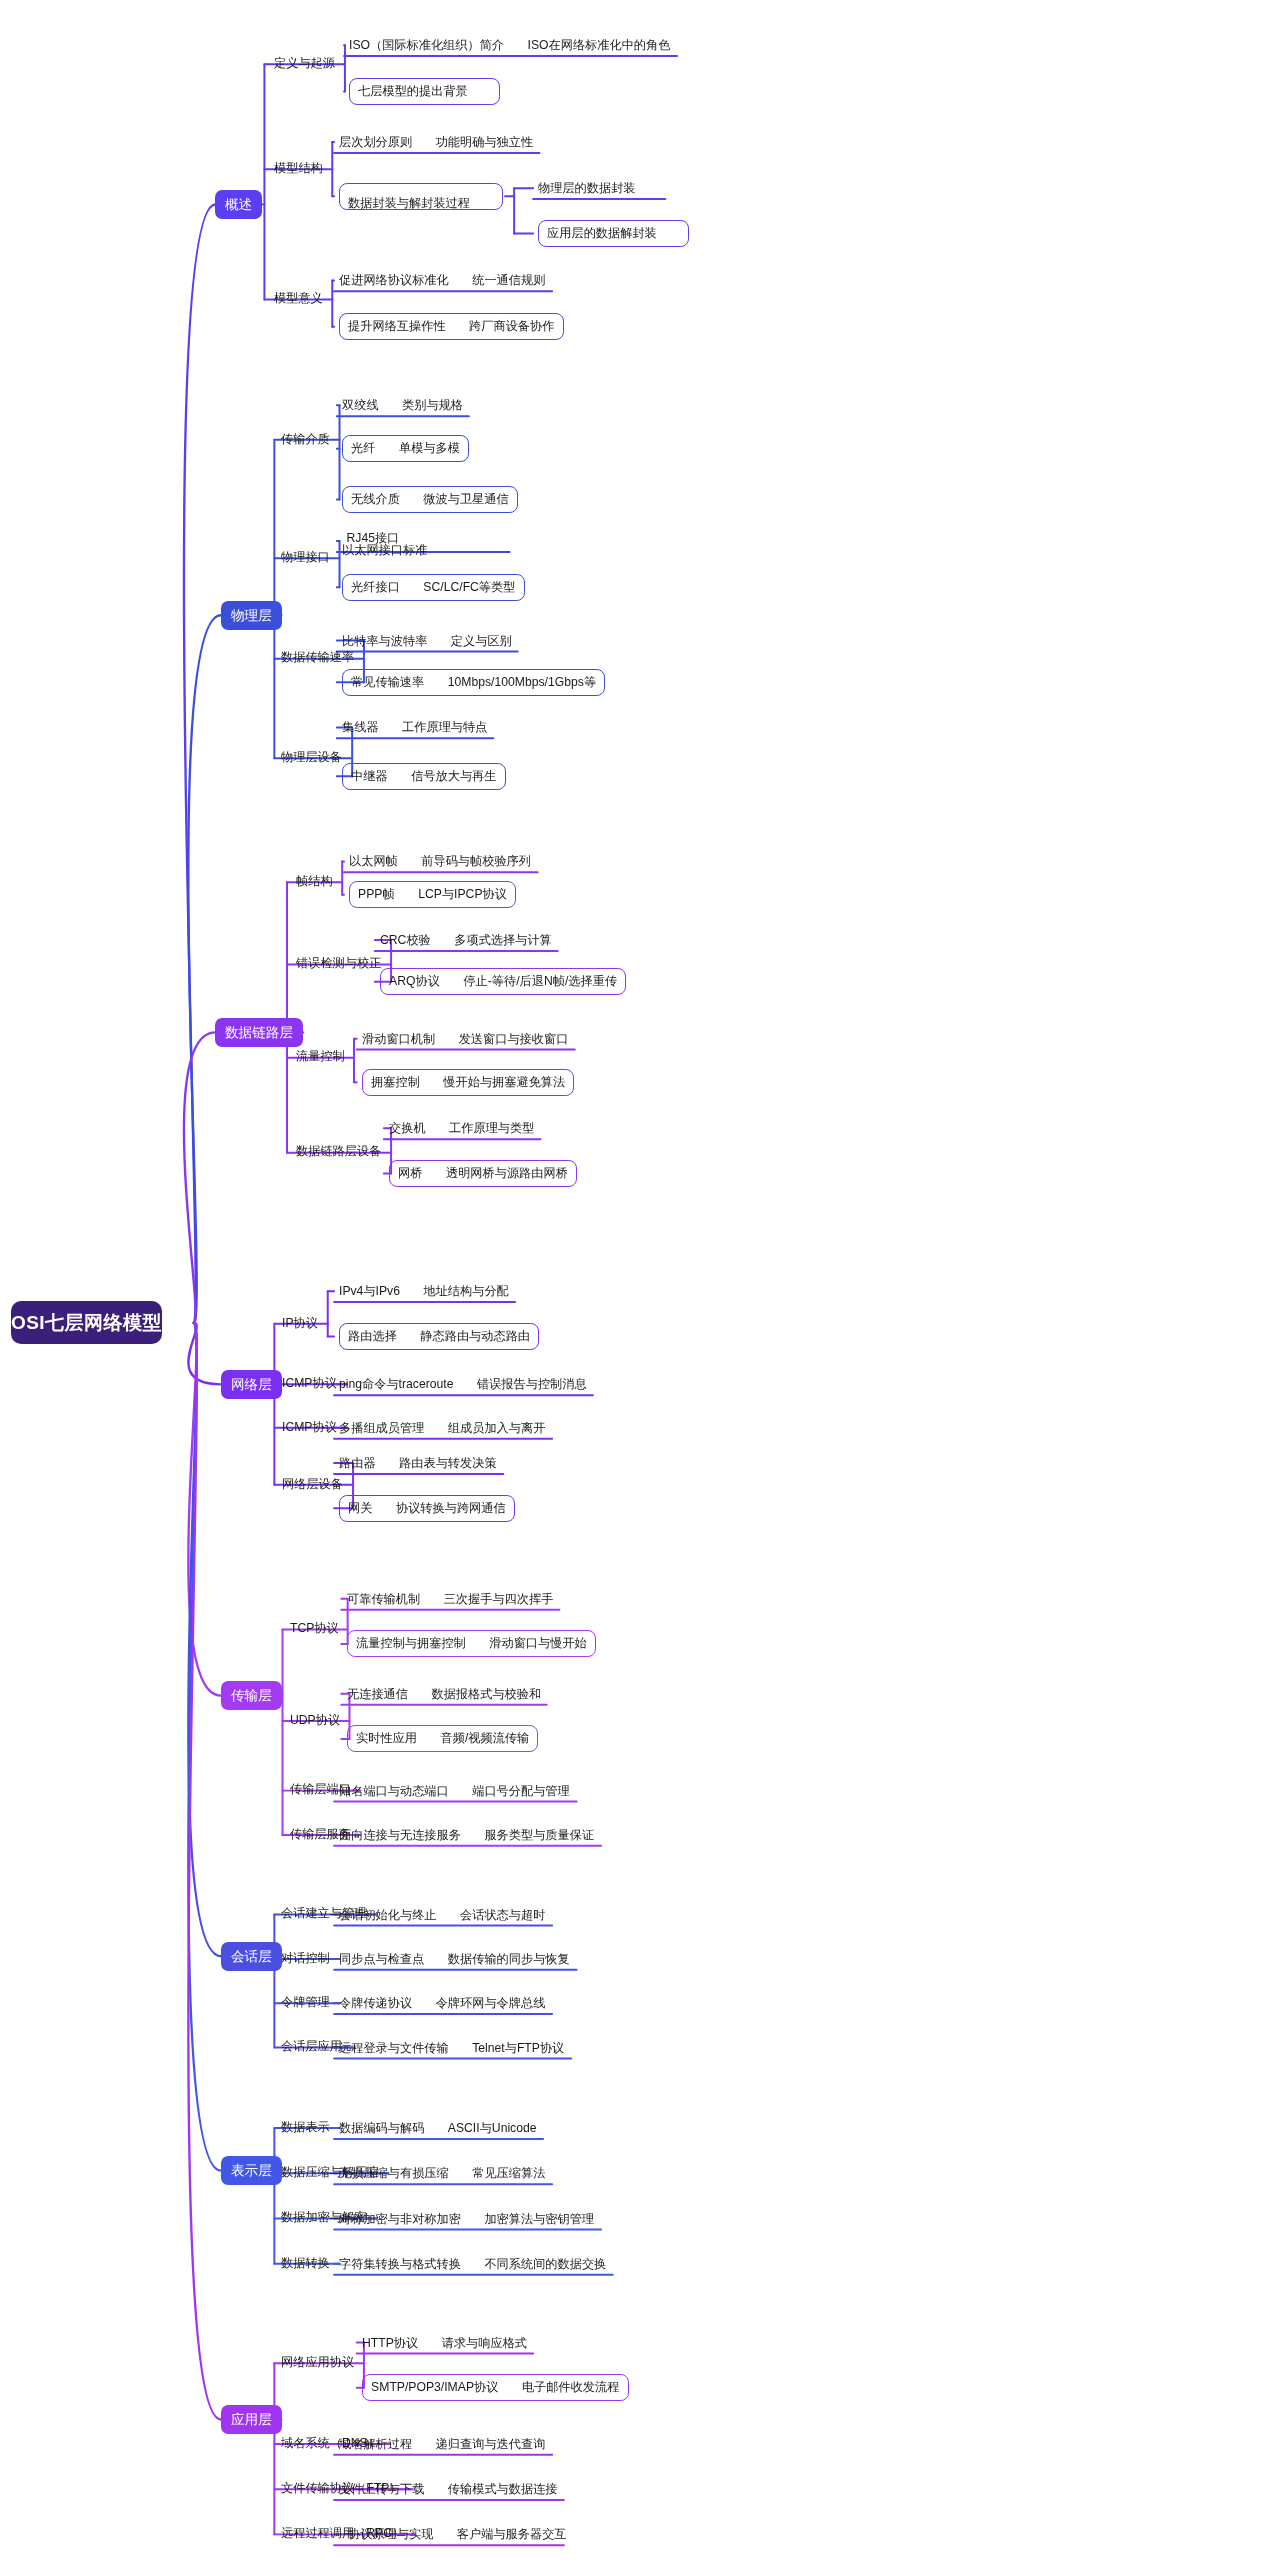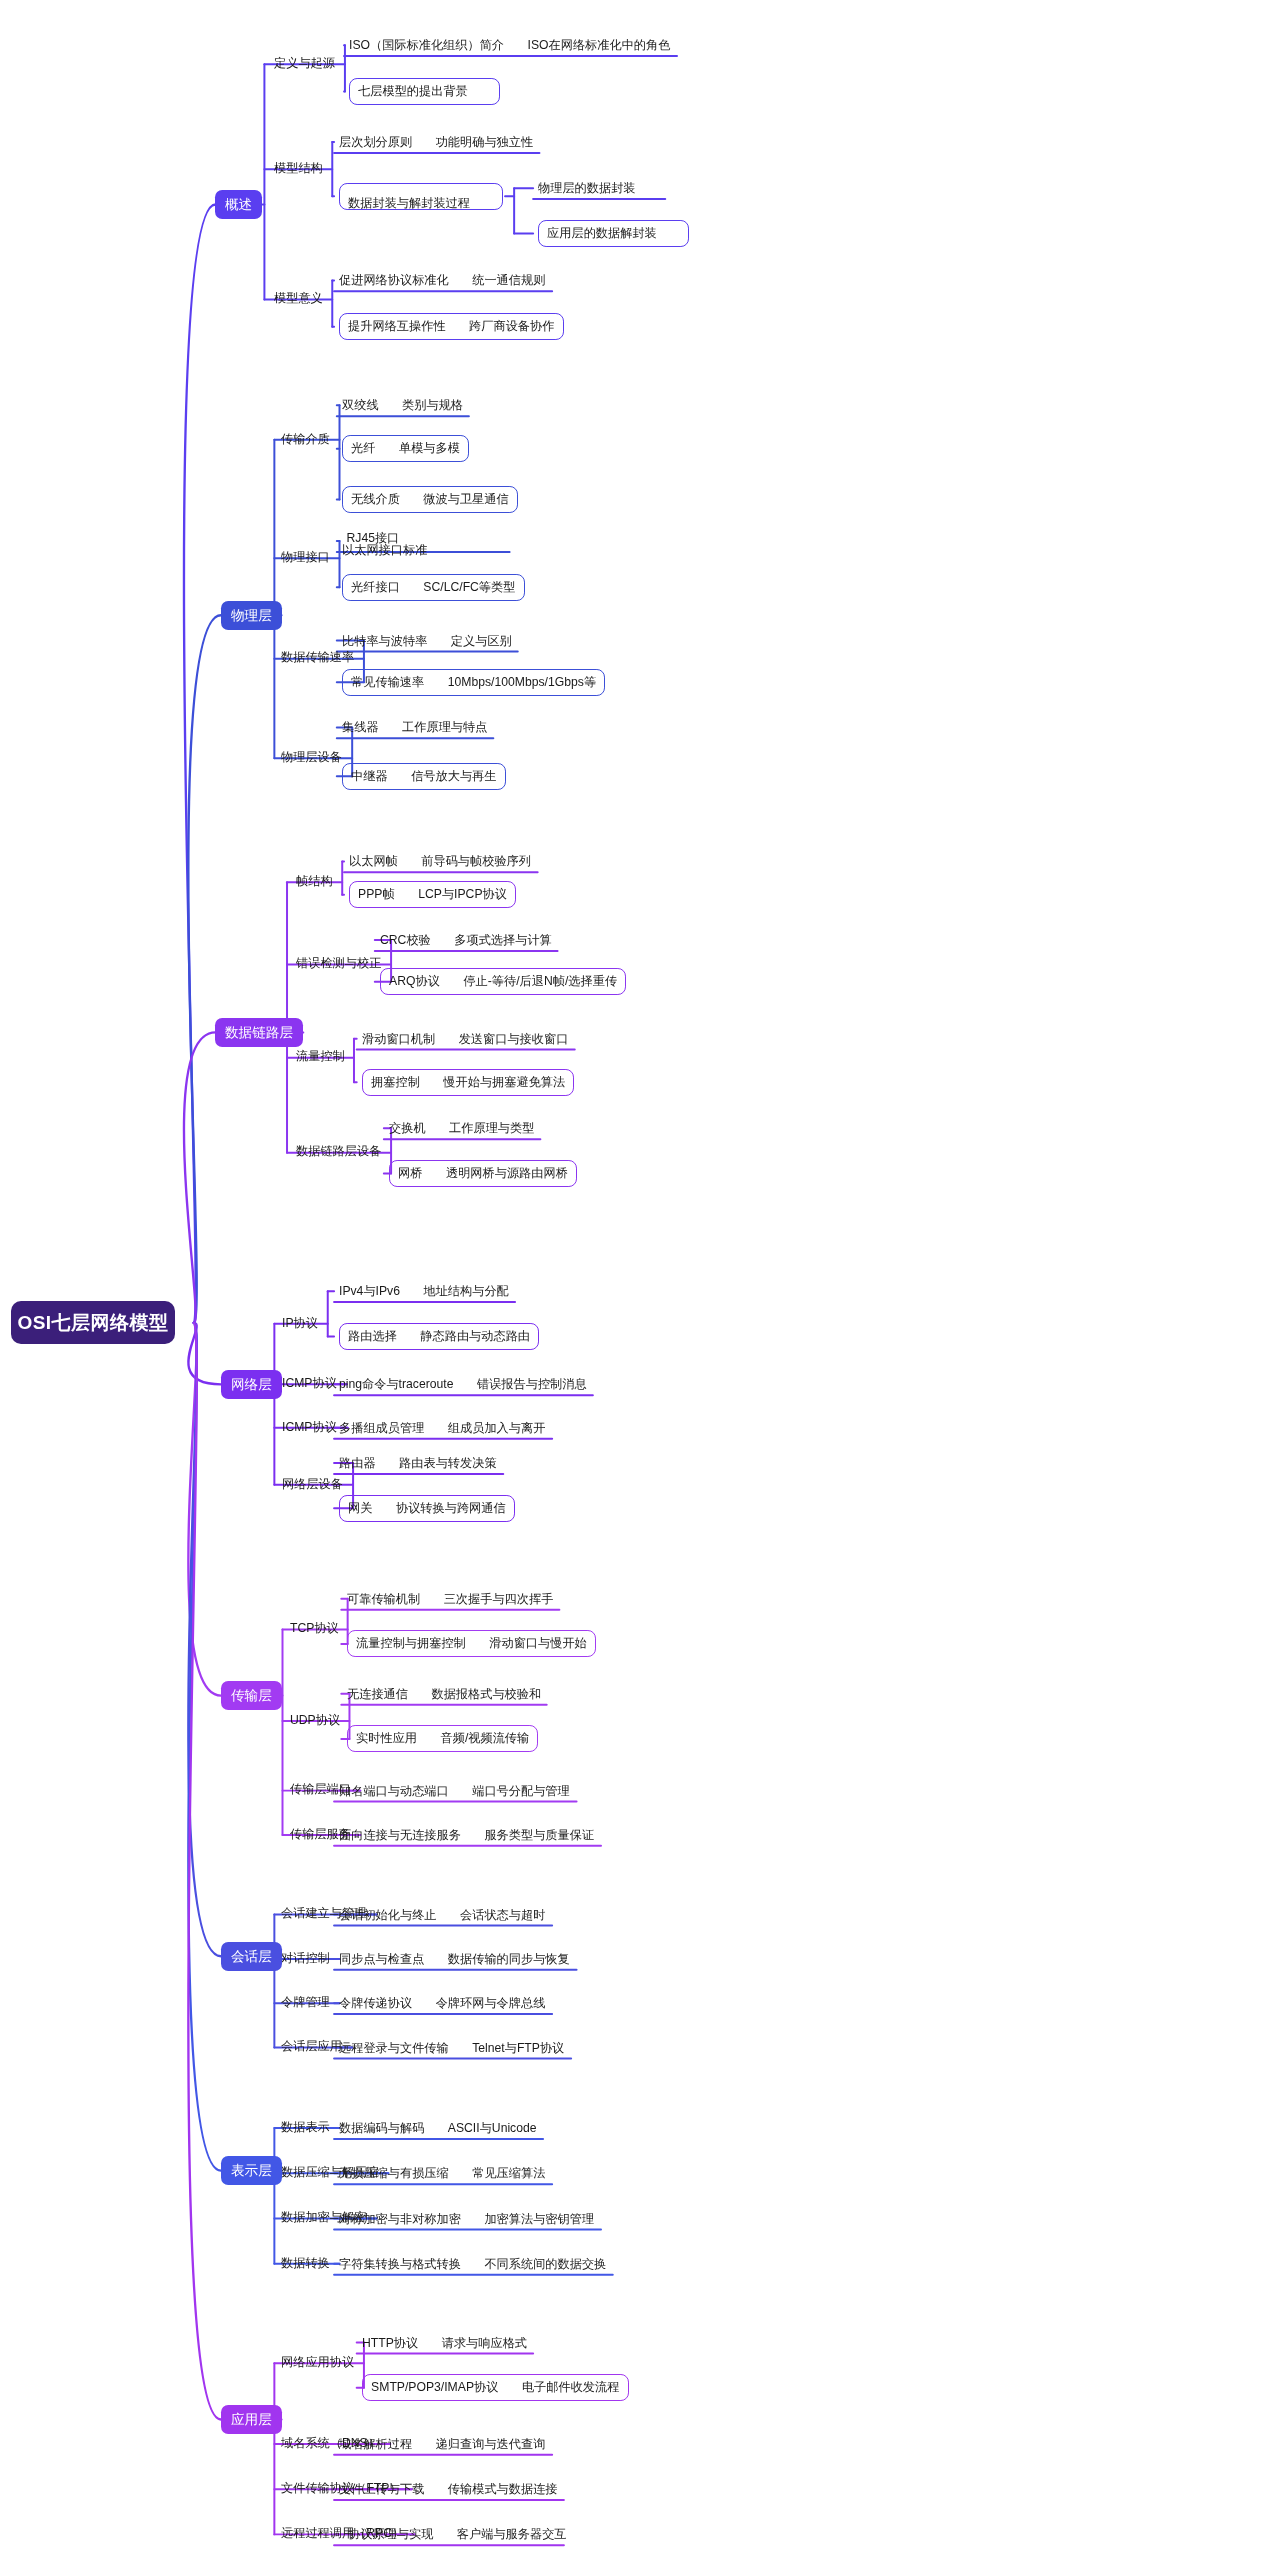--- a/index.html
+++ b/index.html
@@ -19,21 +19,21 @@
     position: absolute;
     left: 0; top: 0;
     width: 1278px; height: 2576px;
     pointer-events: none;
   }
 
   
   .root-node {
     position: absolute;
     left: 11px; top: 1301px;
-    width: 164px; height: 43px;
+    width: 151px; height: 43px;
     background: #3b1f7a;
     border-radius: 10px;
     display: flex; align-items: center; justify-content: center;
     color: #ffffff;
     font-size: 19px;
     font-weight: bold;
     letter-spacing: 0.5px;
     z-index: 6;
     white-space: nowrap;
   }

